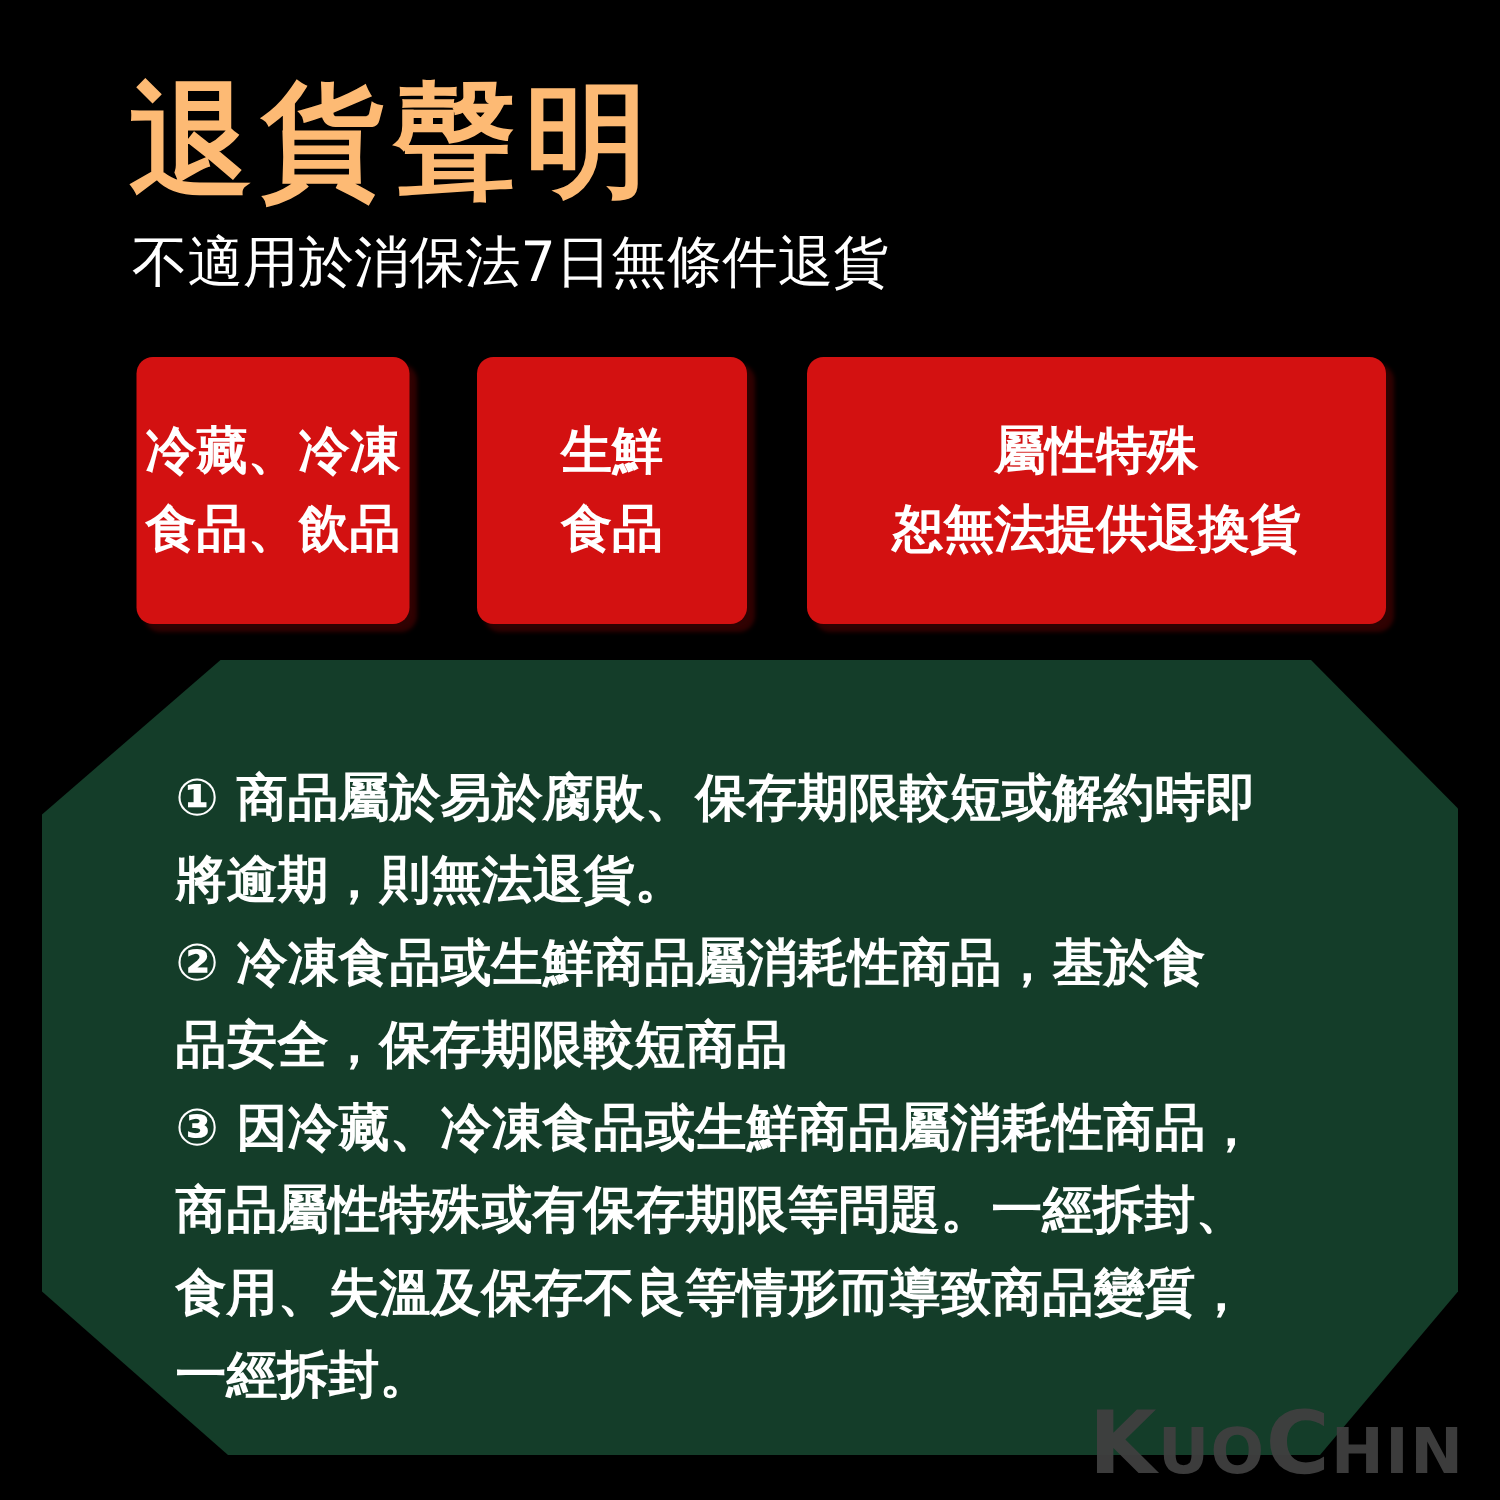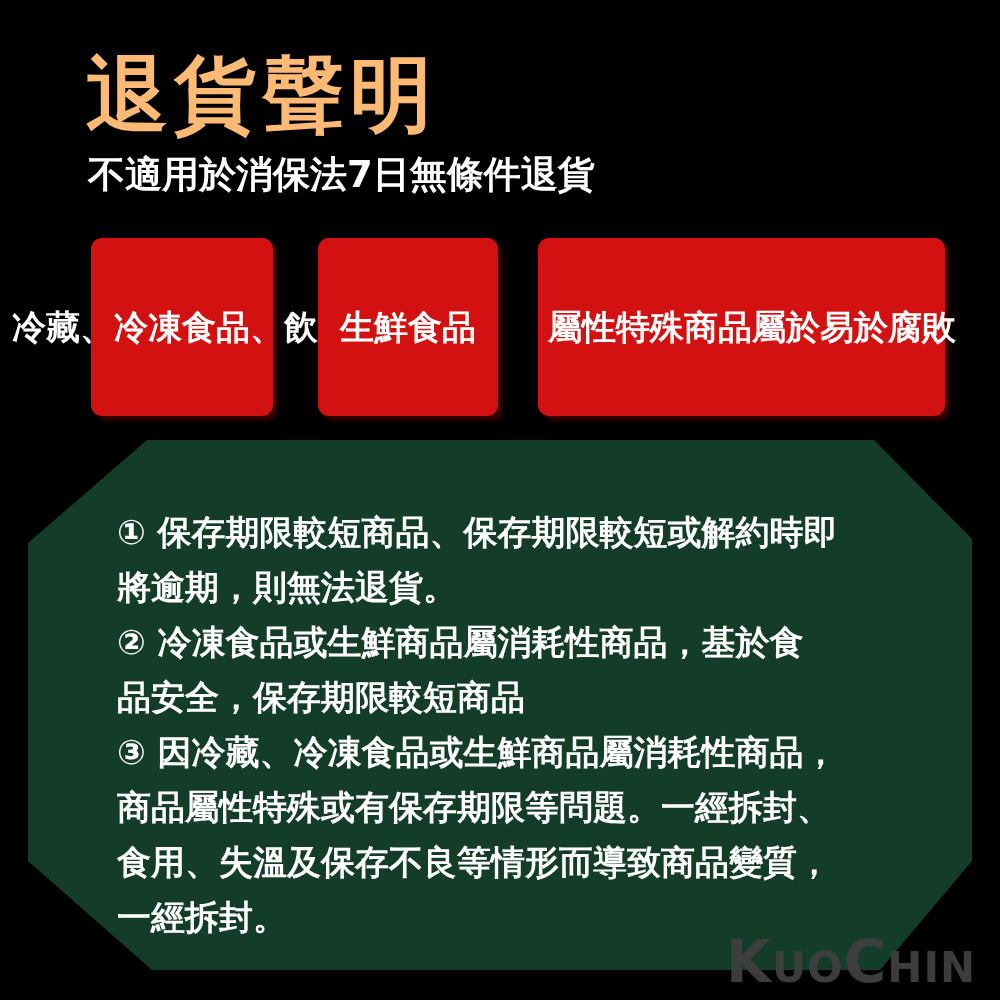--- a/index.html
+++ b/index.html
@@ -14,42 +14,42 @@
 
   .title {
     left: 86px; top: 48px;
     font-size: 82px; line-height: 1.15;
     font-weight: bold; color: #fdba74;
     letter-spacing: 6px; white-space: nowrap;
   }
   .subtitle {
     left: 88px; top: 153px;
     font-size: 37px; line-height: 1.2;
-    font-weight: bold; color: #ffffff;
+    font-weight: normal; color: #ffffff;
     white-space: nowrap;
   }
 
   .cat-box {
     position: absolute;
     top: 238px; height: 178px;
     background: #d31111;
     border-radius: 11px;
     box-shadow: 5px 5px 3px #300202;
     color: #ffffff;
     font-weight: bold;
     font-size: 34px;
     line-height: 52px;
-    display: flex; flex-direction: row;
+    display: flex; flex-direction: column;
     align-items: center; justify-content: center;
     text-align: center;
     white-space: nowrap;
   }
   .cat-box.b1 { left: 91px;  width: 182px; }
   .cat-box.b2 { left: 318px; width: 180px; align-items: center; }
-  .cat-box.b3 { left: 538px; width: 386px; padding-left: 21px; }
+  .cat-box.b3 { left: 538px; width: 386px; }
 
   .octagon {
     left: 28px; top: 440px;
     width: 944px; height: 530px;
     background: #143d29;
     clip-path: polygon(119px 0, 846px 0, 944px 99px, 944px 421px,
                        852px 530px, 124px 530px, 0 421px, 0 103px);
   }
   .notice {
     left: 117px; top: 505px;
@@ -84,27 +84,27 @@
   <div>食品、飲品</div>
 </div>
 
 <div class="cat-box b2">
   <div>生鮮</div>
   <div>食品</div>
 </div>
 
 <div class="cat-box b3">
   <div>屬性特殊</div>
-  <div>商品屬於易於腐敗</div>
+  <div>恕無法提供退換貨</div>
 </div>
 
 <div class="abs octagon"></div>
 
 <div class="abs notice">
-  <div class="notice-line">① 保存期限較短商品、保存期限較短或解約時即</div>
+  <div class="notice-line">① 商品屬於易於腐敗、保存期限較短或解約時即</div>
   <div class="notice-line">將逾期，則無法退貨。</div>
   <div class="notice-line">② 冷凍食品或生鮮商品屬消耗性商品，基於食</div>
   <div class="notice-line">品安全，保存期限較短商品</div>
   <div class="notice-line">③ 因冷藏、冷凍食品或生鮮商品屬消耗性商品，</div>
   <div class="notice-line">商品屬性特殊或有保存期限等問題。一經拆封、</div>
   <div class="notice-line">食用、失溫及保存不良等情形而導致商品變質，</div>
   <div class="notice-line">一經拆封。</div>
 </div>
 
 <div class="abs watermark">

